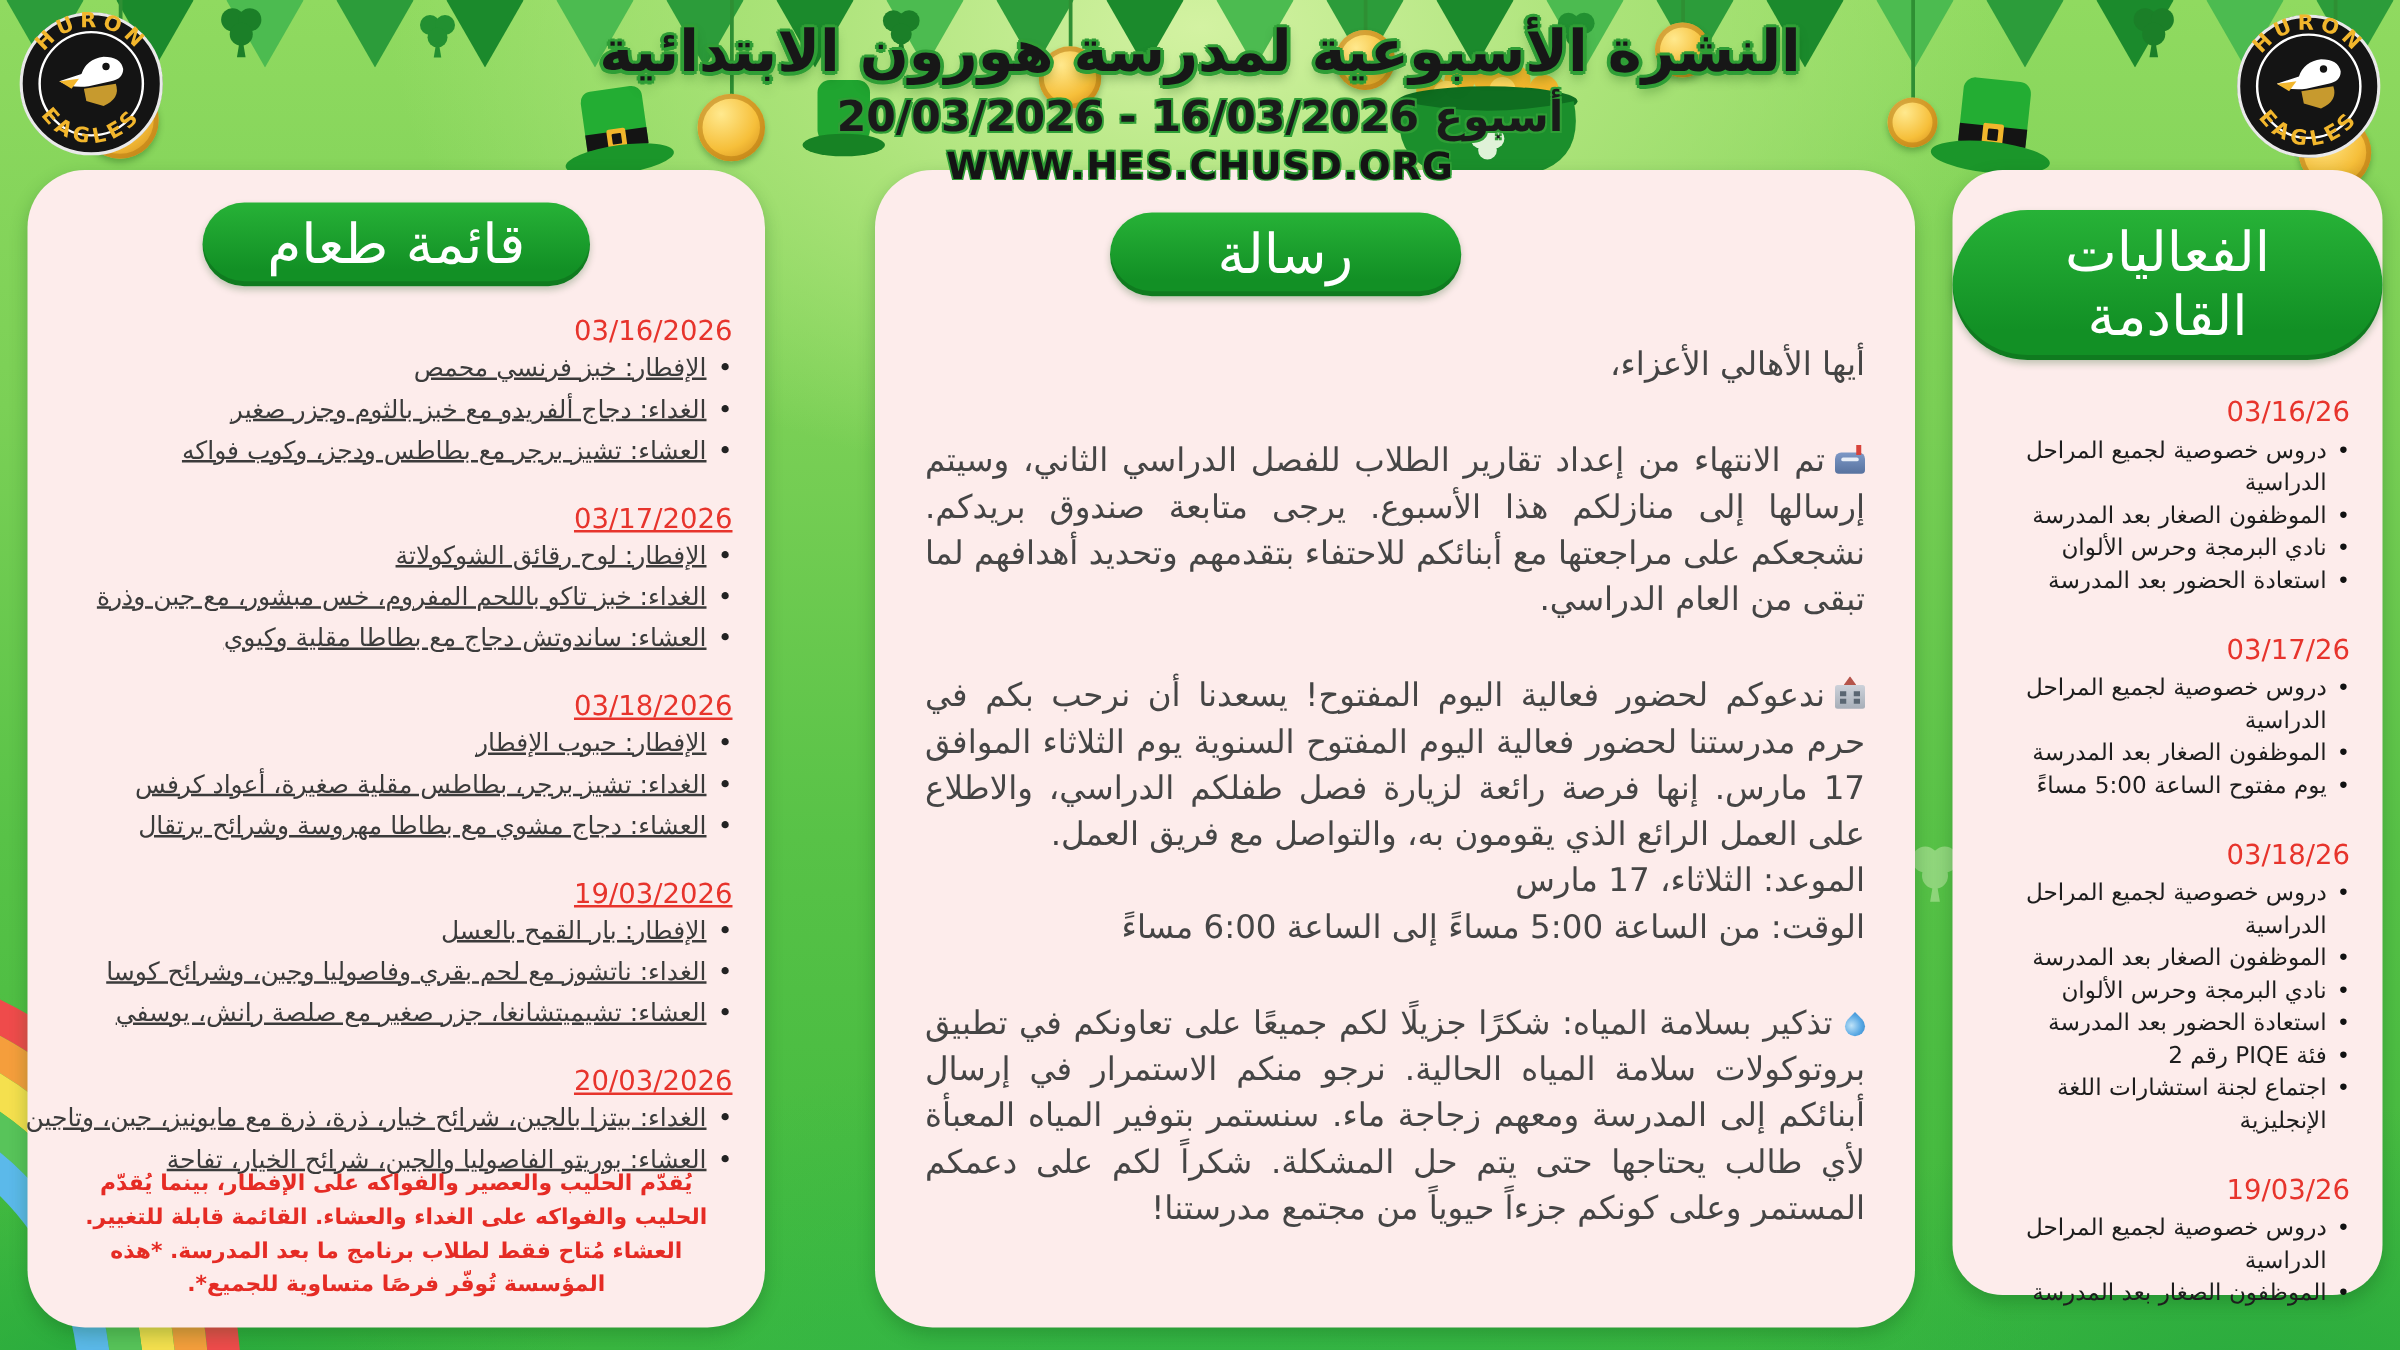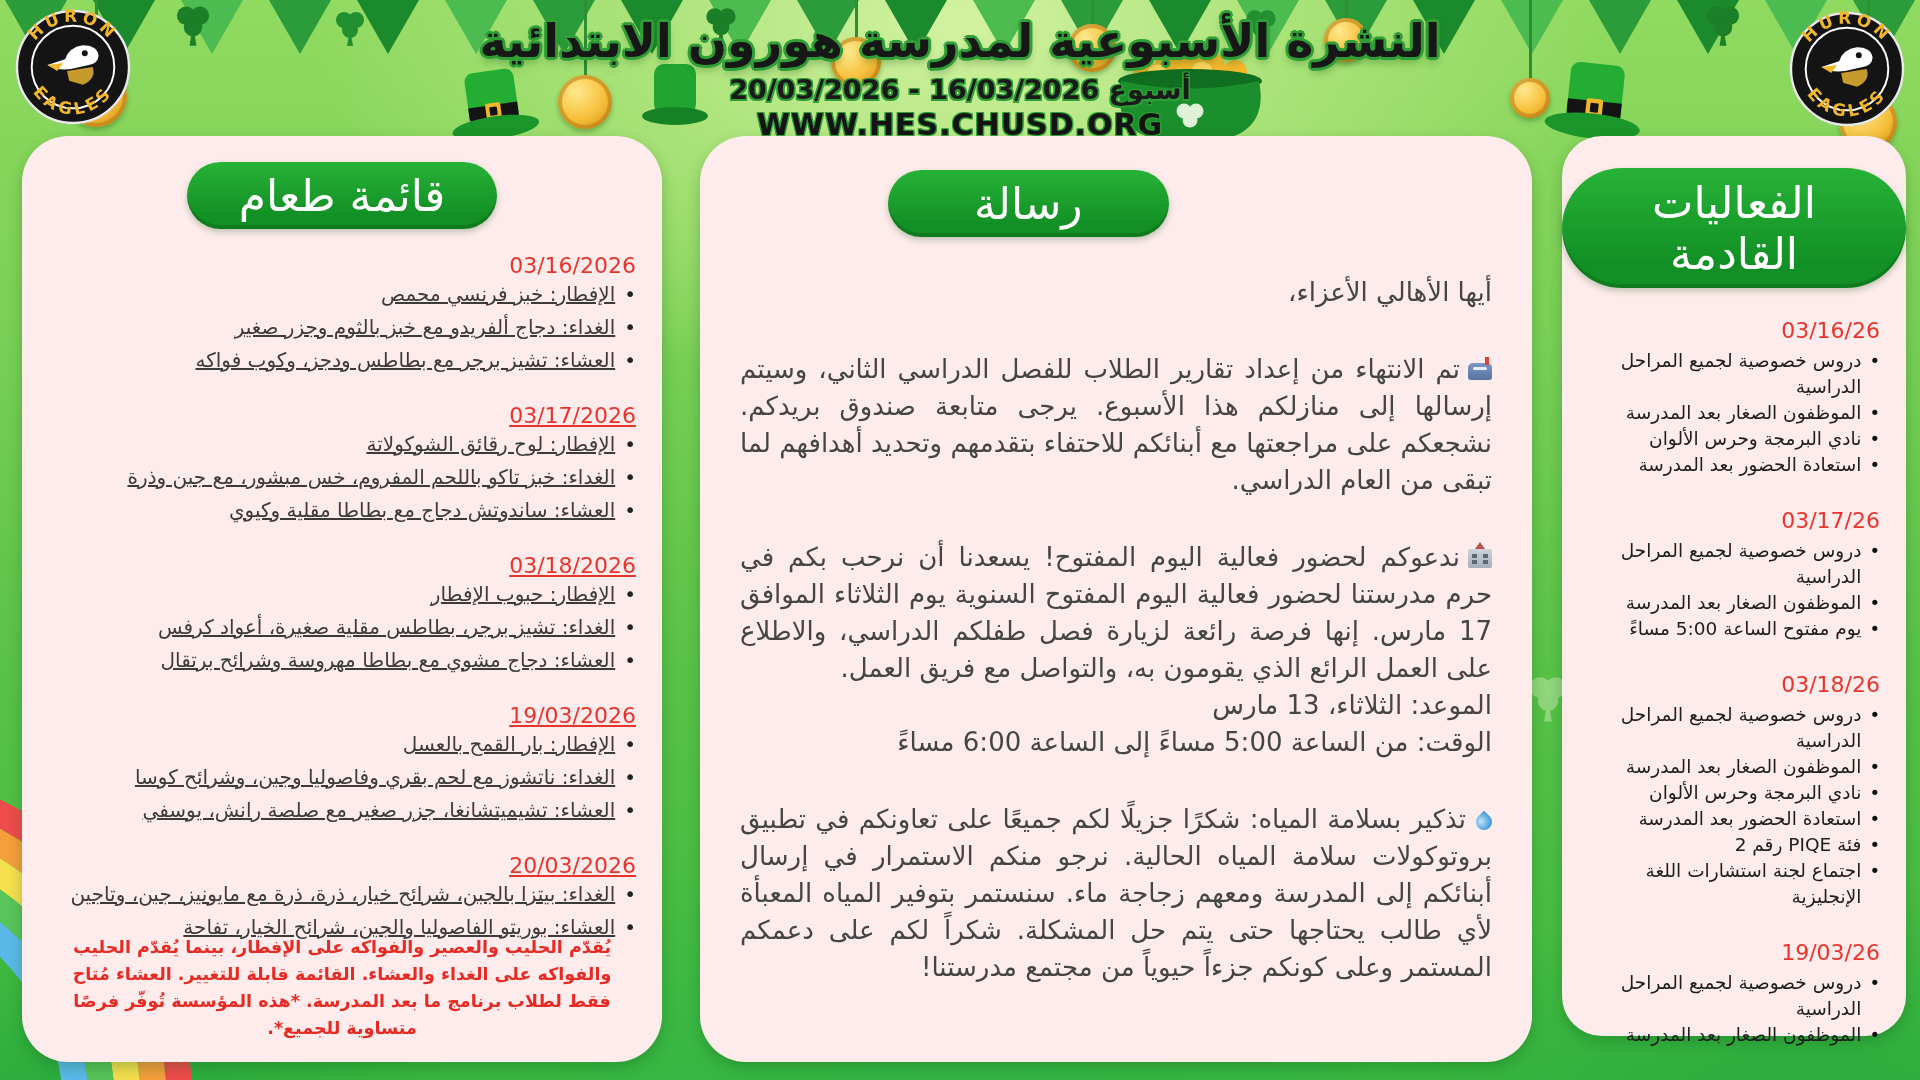--- a/index.html
+++ b/index.html
@@ -14,21 +14,21 @@
       linear-gradient(180deg,#90da60 0%,#7bd056 30%,#58c247 62%,#3db83d 100%);
   }
   
   .hdr{position:absolute;top:0;left:0;width:1920px;text-align:center;z-index:6;}
   .hdr .title{
     margin-top:14px;font-size:46px;font-weight:800;color:#171717;letter-spacing:0;
     text-shadow:-2px -2px 0 #2f9e36,2px -2px 0 #2f9e36,-2px 2px 0 #2f9e36,2px 2px 0 #2f9e36,
       -3px 0 0 #2f9e36,3px 0 0 #2f9e36,0 -3px 0 #2f9e36,0 3px 0 #2f9e36,0 5px 9px rgba(0,70,0,.35);
   }
   .hdr .week{
-    margin-top:6px;font-size:27px;font-weight:700;color:#1a1a1a;
+    margin-top:6px;font-size:34px;font-weight:700;color:#1a1a1a;
     text-shadow:-1.5px -1.5px 0 #2f9e36,1.5px -1.5px 0 #2f9e36,-1.5px 1.5px 0 #2f9e36,1.5px 1.5px 0 #2f9e36;
   }
   .hdr .site{
     margin-top:2px;font-size:30px;font-weight:700;color:#141414;letter-spacing:1px;
     text-shadow:-1.2px -1.2px 0 #2f9e36,1.2px -1.2px 0 #2f9e36,-1.2px 1.2px 0 #2f9e36,1.2px 1.2px 0 #2f9e36;
   }
   
   .pennants{position:absolute;top:0;left:0;width:1920px;height:58px;display:flex;gap:26px;
     justify-content:center;z-index:1;}
   .pennants span{width:62px;height:54px;flex:0 0 auto;
@@ -39,21 +39,21 @@
     background:radial-gradient(circle at 35% 30%, #ffe98e 0%, #f6bf3a 55%, #d7941f 85%, #b97a14 100%);
     box-shadow:inset 0 0 0 4px rgba(182,122,18,.55), 0 3px 5px rgba(0,60,0,.3);}
   .blob-hat{position:absolute;z-index:2;}
   .rainbow{position:absolute;left:0;top:688px;z-index:1;}
   .clover{position:absolute;z-index:2;}
   
   .logo{position:absolute;z-index:7;}
   
   .card{position:absolute;background:#fdeceb;border-radius:46px;z-index:5;
     box-shadow:0 6px 14px rgba(15,80,20,.28);}
-  .card-menu{left:22px;top:136px;width:640px;height:926px;}
+  .card-menu{left:22px;top:136px;width:590px;height:926px;}
   .card-msg{left:700px;top:136px;width:832px;height:926px;}
   .card-events{left:1562px;top:136px;width:344px;height:900px;border-radius:40px;}
   .pill{
     background:linear-gradient(180deg,#27b237 0%,#129025 80%);
     color:#fff;border-radius:60px;text-align:center;width:fit-content;
     box-shadow:inset 0 -4px 0 rgba(0,0,0,.14), 0 3px 6px rgba(10,70,10,.25);
   }
   .pill-menu{margin:26px auto 0;font-size:44px;font-weight:500;padding:8px 52px;}
   .pill-msg{position:absolute;top:34px;left:188px;font-size:44px;font-weight:500;padding:8px 86px;}
   .pill-events{margin:32px auto 0;font-size:44px;font-weight:400;padding:9px 34px;}
@@ -345,21 +345,21 @@
   </div>
   <div class="m-foot">يُقدّم الحليب والعصير والفواكه على الإفطار، بينما يُقدّم الحليب والفواكه على الغداء والعشاء. القائمة قابلة للتغيير. العشاء مُتاح فقط لطلاب برنامج ما بعد المدرسة. *هذه المؤسسة تُوفّر فرصًا متساوية للجميع*.</div>
 </section>
 
 <section class="card card-msg">
   <div class="pill pill-msg">رسالة</div>
   <div class="msg-body">
     <p class="greet">أيها الأهالي الأعزاء،</p>
     <p class="blk"><span class="ico ico-mail"></span><span>تم الانتهاء من إعداد تقارير الطلاب للفصل الدراسي الثاني، وسيتم إرسالها إلى منازلكم هذا الأسبوع. يرجى متابعة صندوق بريدكم. نشجعكم على مراجعتها مع أبنائكم للاحتفاء بتقدمهم وتحديد أهدافهم لما تبقى من العام الدراسي.</span></p>
     <p class="blk"><span class="ico ico-school"></span><span>ندعوكم لحضور فعالية اليوم المفتوح! يسعدنا أن نرحب بكم في حرم مدرستنا لحضور فعالية اليوم المفتوح السنوية يوم الثلاثاء الموافق 17 مارس. إنها فرصة رائعة لزيارة فصل طفلكم الدراسي، والاطلاع على العمل الرائع الذي يقومون به، والتواصل مع فريق العمل.</span></p>
-    <p class="blk tight"><span>الموعد: الثلاثاء، 13 مارس</span></p>
+    <p class="blk tight"><span>الموعد: الثلاثاء، 17 مارس</span></p>
     <p class="blk tight"><span>الوقت: من الساعة 5:00 مساءً إلى الساعة 6:00 مساءً</span></p>
     <p class="blk"><span class="ico ico-drop"></span><span>تذكير بسلامة المياه: شكرًا جزيلًا لكم جميعًا على تعاونكم في تطبيق بروتوكولات سلامة المياه الحالية. نرجو منكم الاستمرار في إرسال أبنائكم إلى المدرسة ومعهم زجاجة ماء. سنستمر بتوفير المياه المعبأة لأي طالب يحتاجها حتى يتم حل المشكلة. شكراً لكم على دعمكم المستمر وعلى كونكم جزءاً حيوياً من مجتمع مدرستنا!</span></p>
   </div>
 </section>
 
 <section class="card card-events">
   <div class="pill pill-events">الفعاليات القادمة</div>
   <div class="ev-body">
     <div class="ev-day">
       <div class="ev-date">03/16/26</div>

